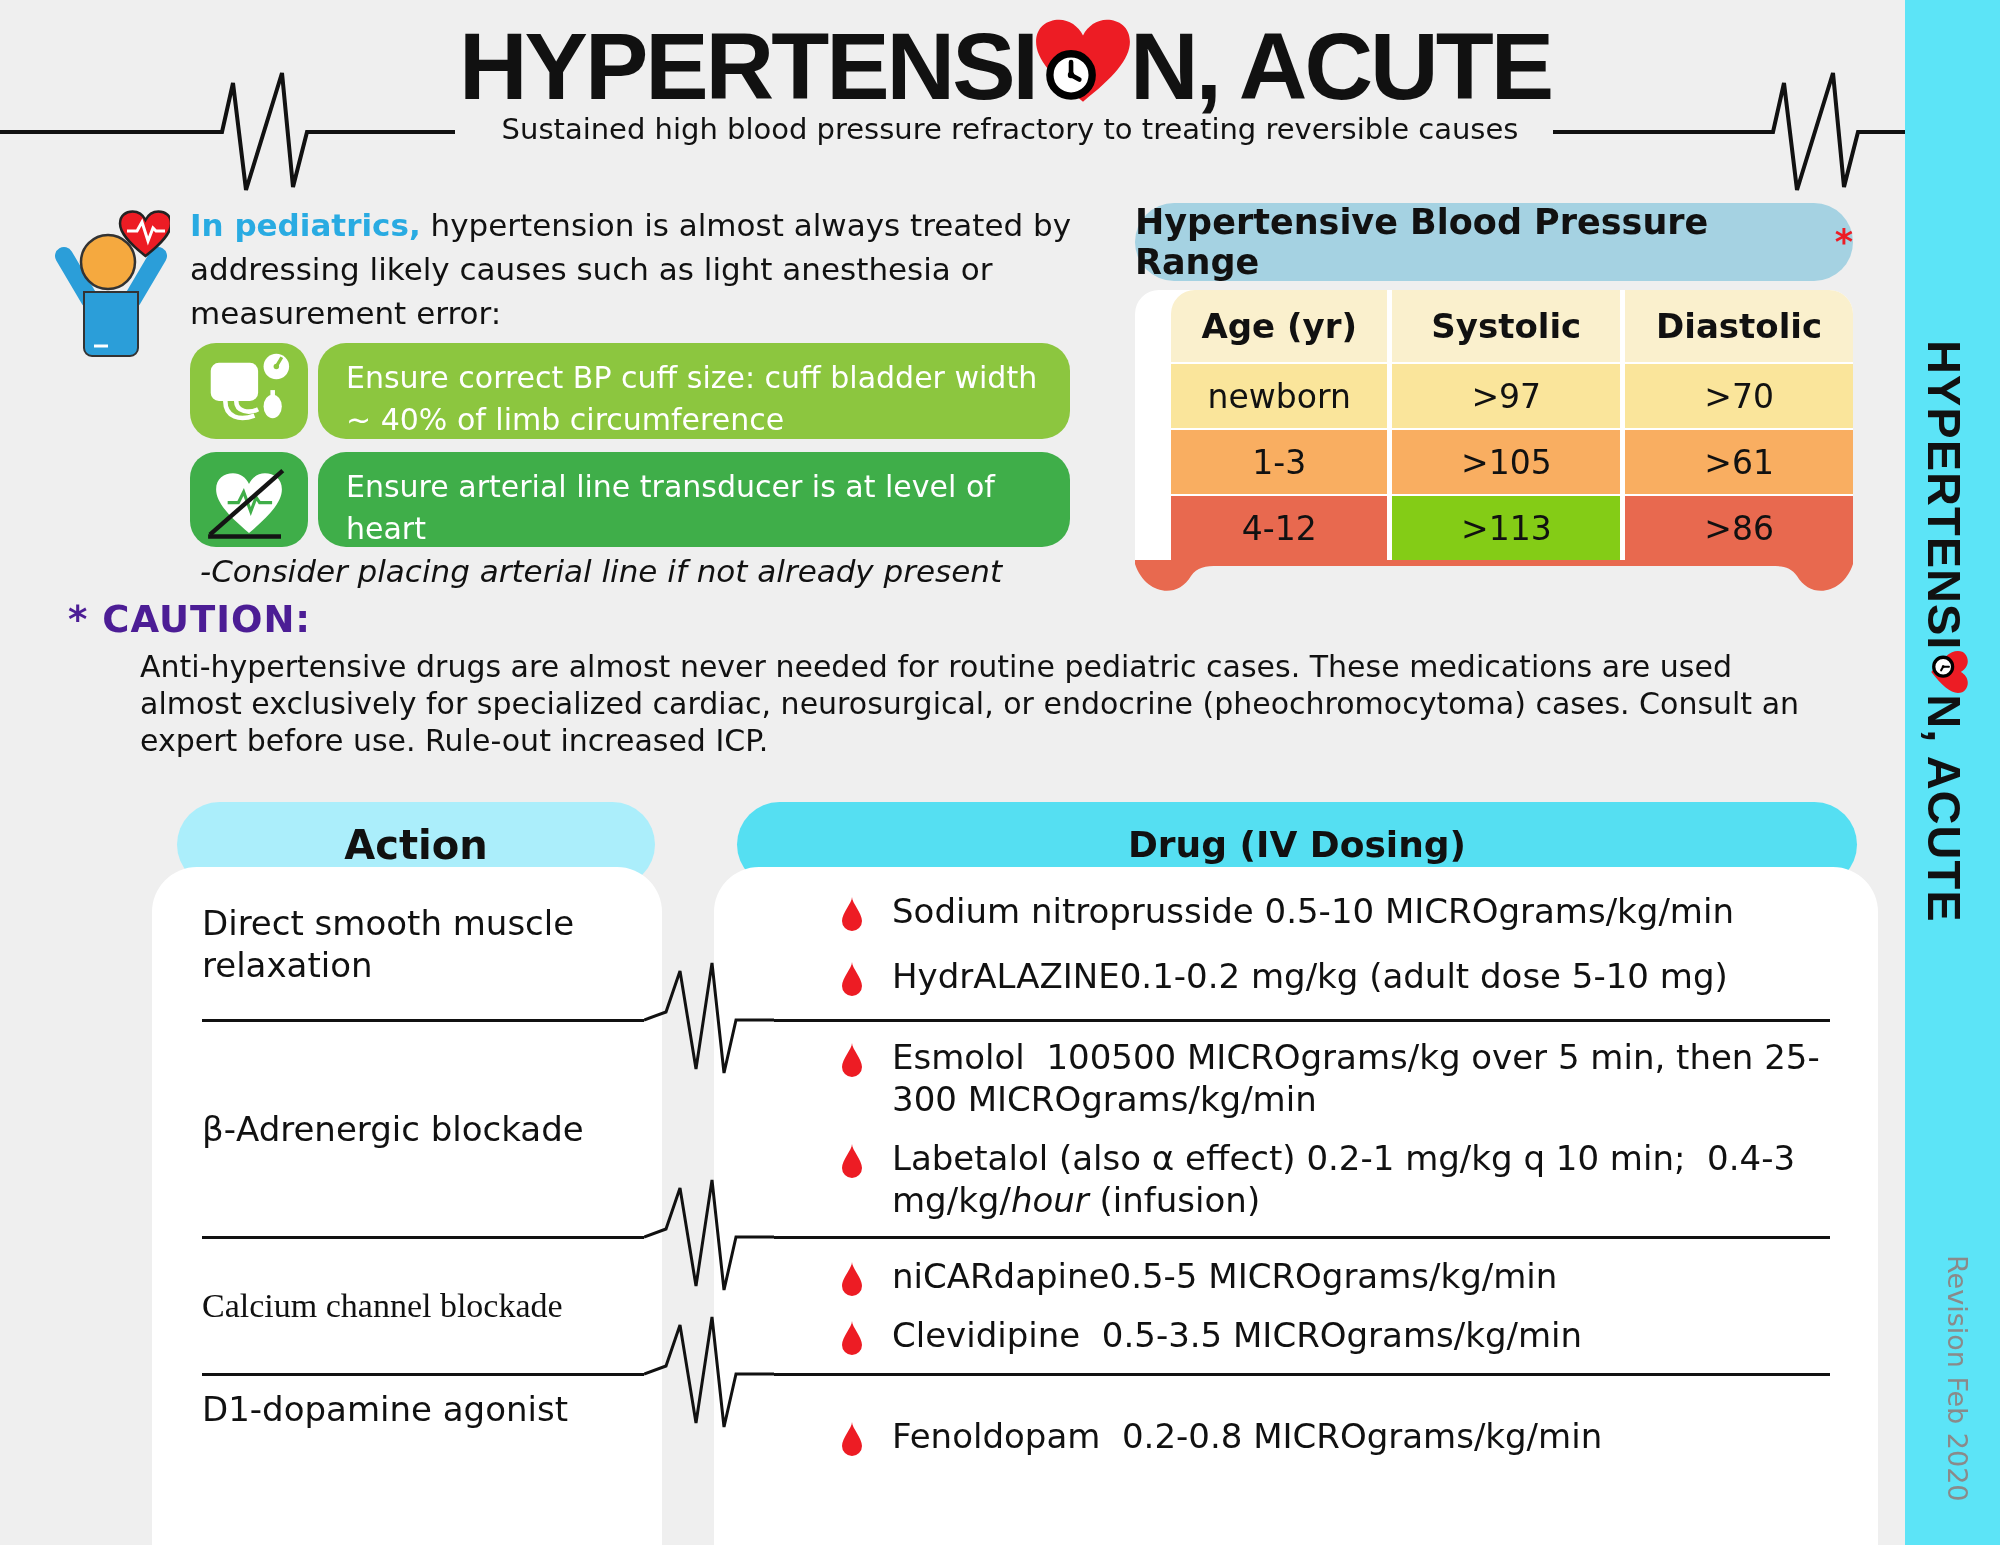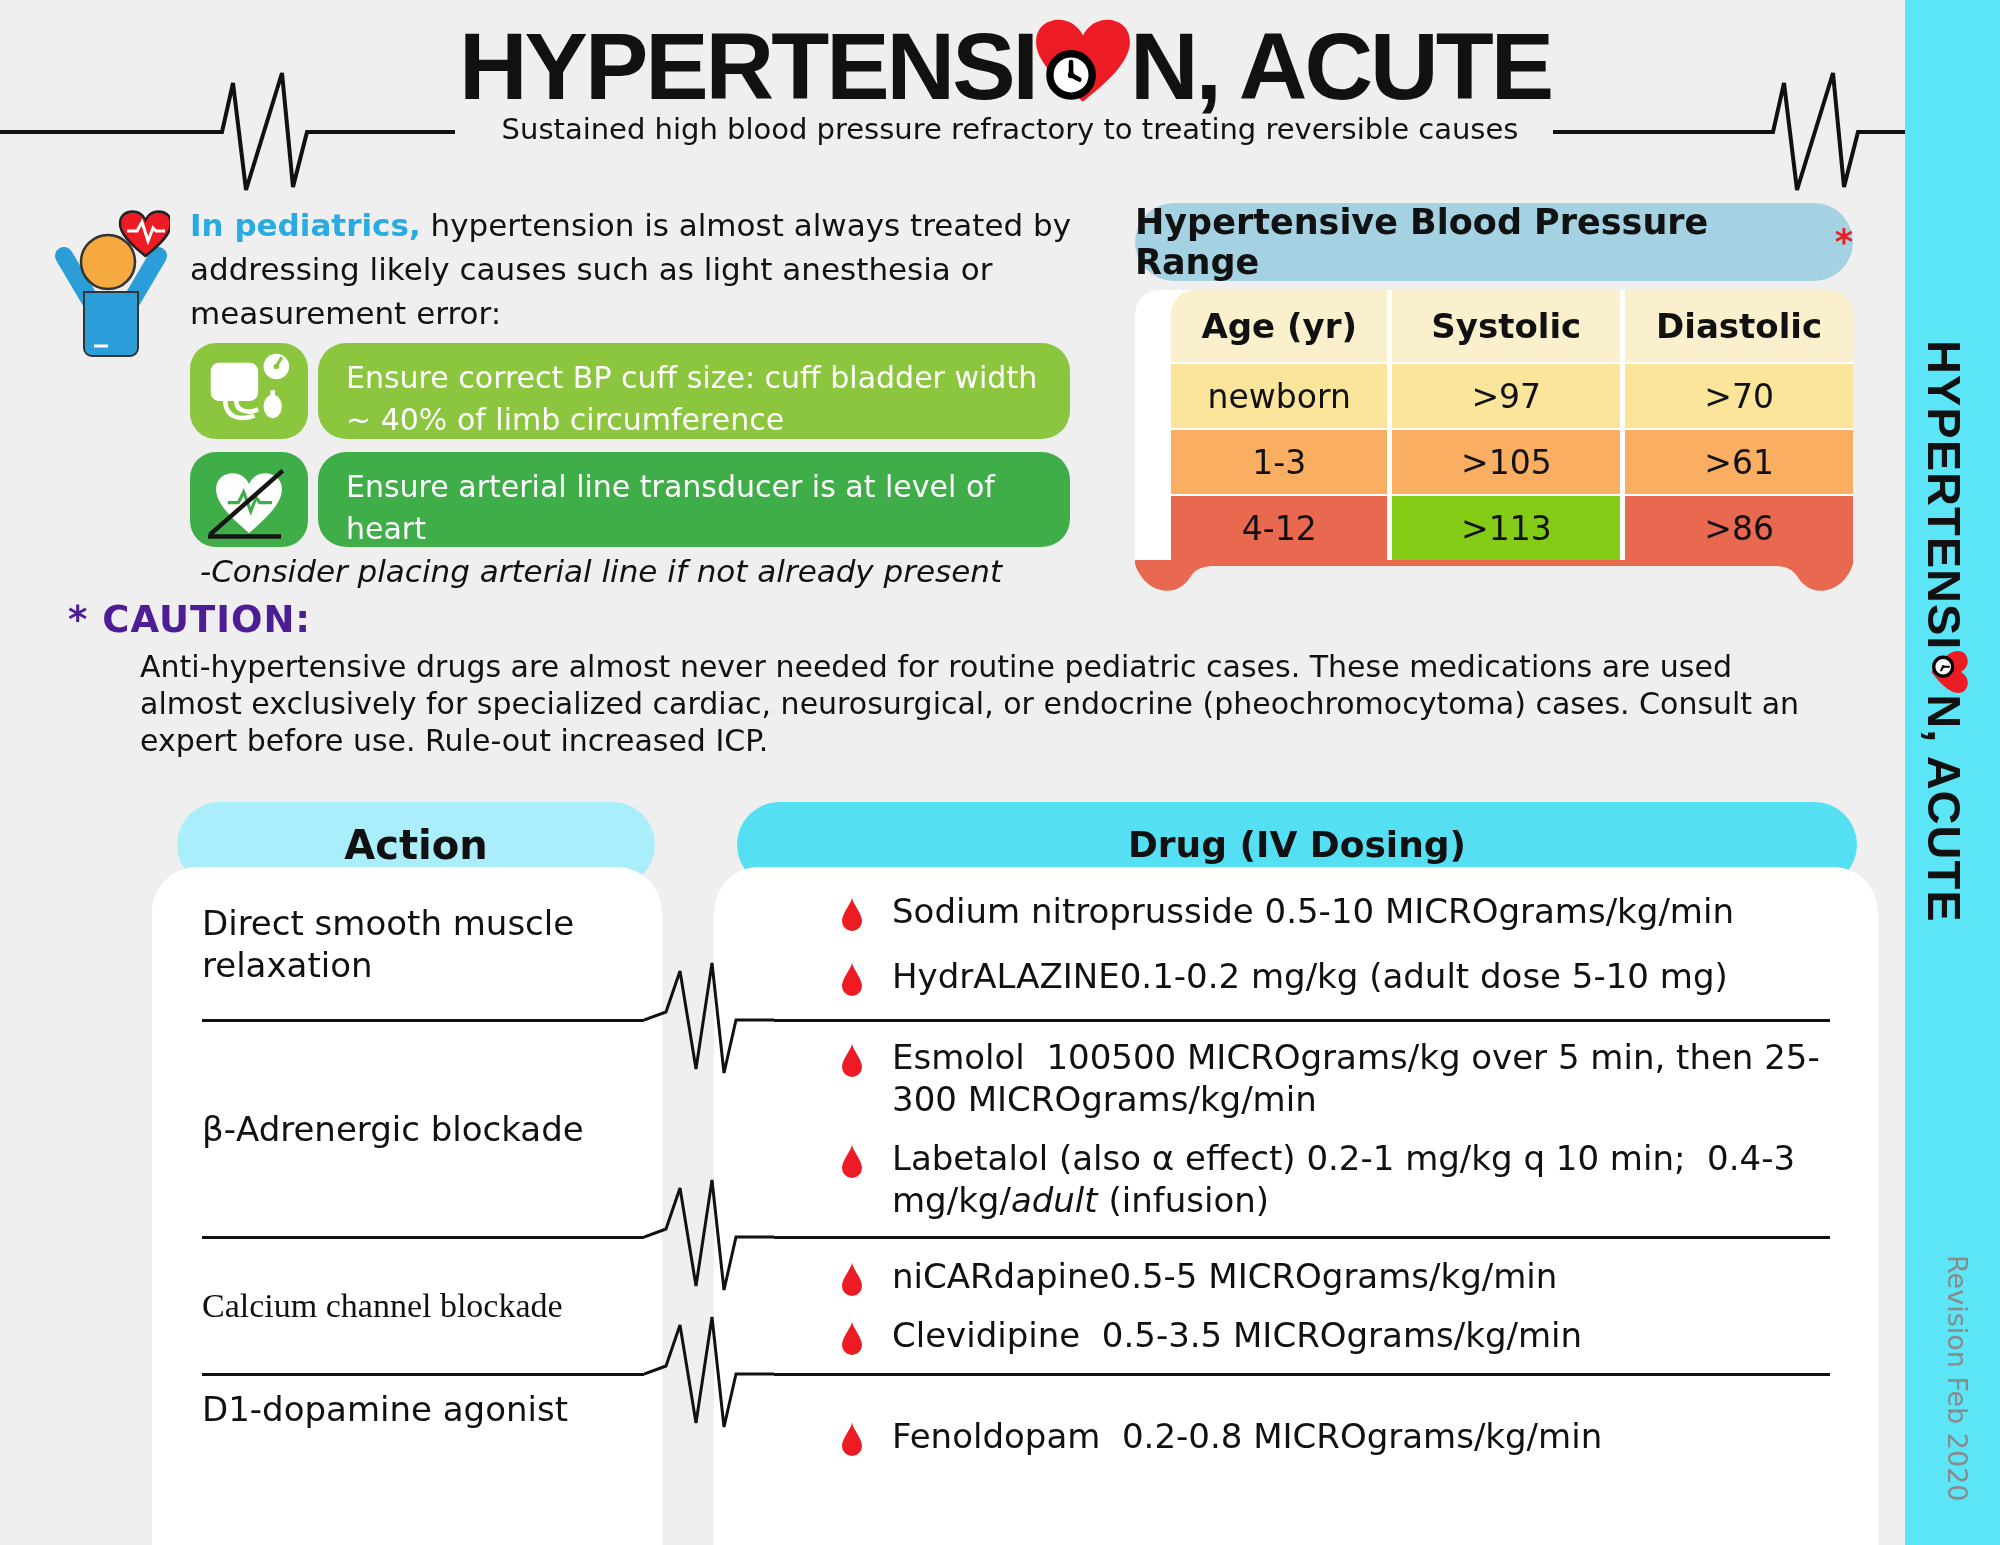--- a/index.html
+++ b/index.html
@@ -199,21 +199,21 @@
         <div class="drug-entry">
           <svg width="20" height="34" viewBox="0 0 20 34">
     <path d="M10 0 C10 6 0 16 0 24 A10 10 0 0 0 20 24 C20 16 10 6 10 0 Z" fill="#ed1c24"></path>
   </svg>
           <span class="drug-text">Esmolol&nbsp; 100500 MICROgrams/kg over 5 min, then 25-300 MICROgrams/kg/min</span>
         </div>
         <div class="drug-entry">
           <svg width="20" height="34" viewBox="0 0 20 34">
     <path d="M10 0 C10 6 0 16 0 24 A10 10 0 0 0 20 24 C20 16 10 6 10 0 Z" fill="#ed1c24"></path>
   </svg>
-          <span class="drug-text">Labetalol (also α effect) 0.2-1 mg/kg q 10 min;&nbsp; 0.4-3 mg/kg/<i>adult</i> (infusion)</span>
+          <span class="drug-text">Labetalol (also α effect) 0.2-1 mg/kg q 10 min;&nbsp; 0.4-3 mg/kg/<i>hour</i> (infusion)</span>
         </div>
       </div>
       <div class="dband" style="height: 137px;">
         <div class="drug-entry">
           <svg width="20" height="34" viewBox="0 0 20 34">
     <path d="M10 0 C10 6 0 16 0 24 A10 10 0 0 0 20 24 C20 16 10 6 10 0 Z" fill="#ed1c24"></path>
   </svg>
           <span class="drug-text">niCARdapine0.5-5 MICROgrams/kg/min</span>
         </div>
         <div class="drug-entry">

